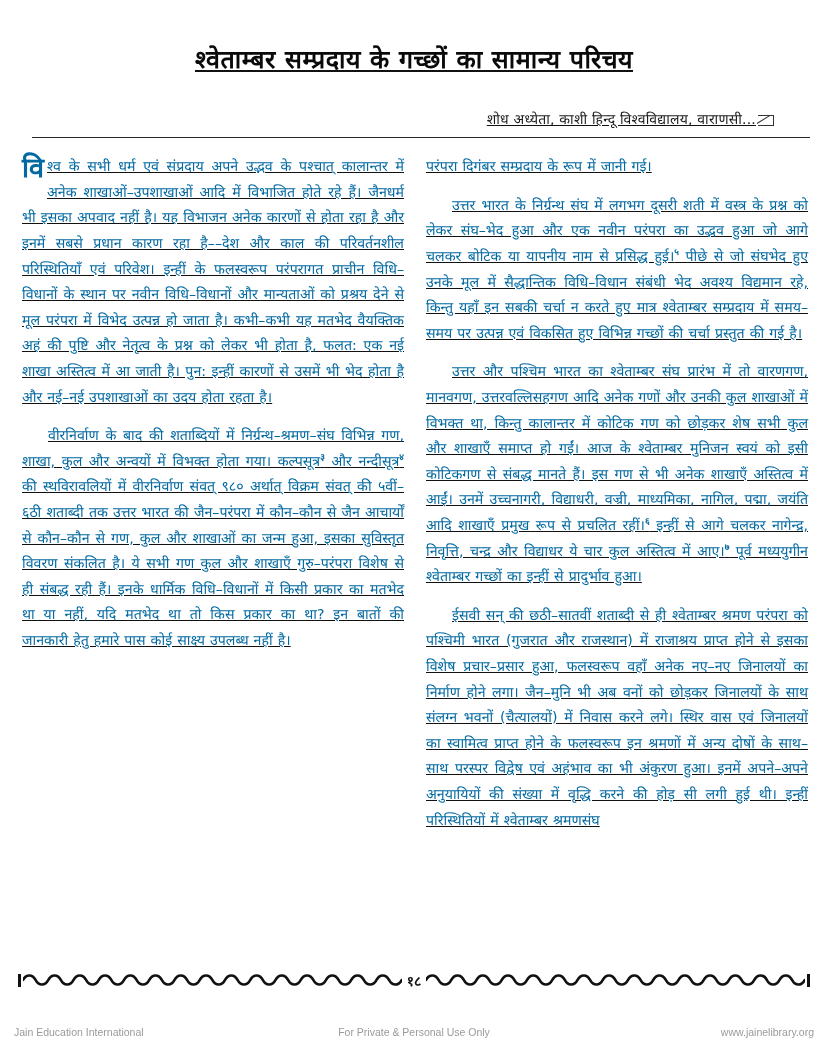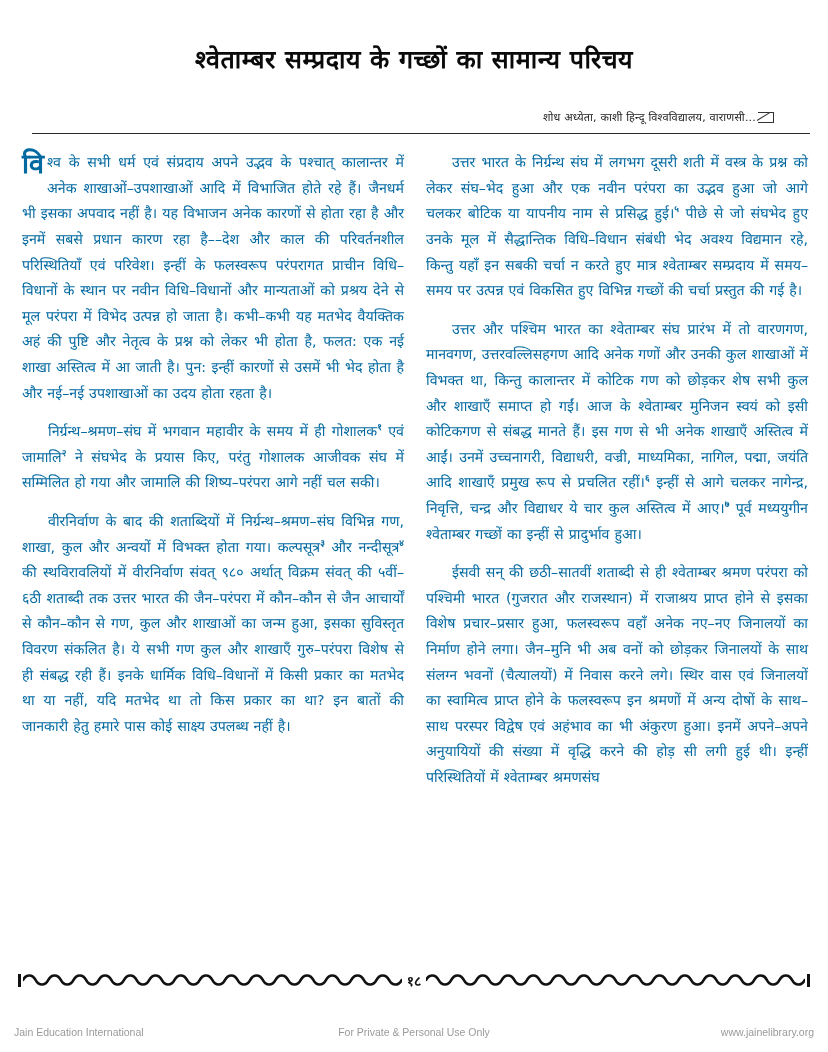--- a/index.html
+++ b/index.html
@@ -13,20 +13,21 @@
     color: #111111;
   }
   .page {
     position: relative;
     width: 828px;
     height: 1052px;
     margin: 0 auto;
     background: #ffffff;
     overflow: hidden;
     box-sizing: border-box;
+    text-decoration: underline;
   }
 
   
   .header {
     padding: 44px 32px 0 32px;
   }
   .doc-title {
     text-align: center;
     font-family: "DejaVu Sans", "Liberation Sans", sans-serif;
     font-weight: bold;
@@ -43,21 +44,21 @@
   }
   .author-name {
     font-family: "DejaVu Sans", "Liberation Sans", sans-serif;
     font-weight: bold;
     font-size: 17px;
     color: #0d0d0d;
     margin-bottom: 7px;
   }
   .author-affil {
     font-family: "DejaVu Sans", "Liberation Sans", sans-serif;
-    font-size: 11px;
+    font-size: 14px;
     color: #1a1a1a;
     letter-spacing: 0.2px;
   }
   .author-affil .tail-mark {
     display: inline-block;
     position: relative;
     width: 22px;
     height: 11px;
     vertical-align: -1px;
   }
@@ -190,32 +191,30 @@
     </div>
   </div>
   <hr class="header-rule">
 
   <div class="columns">
 
     <div class="col">
 
       <p class="para dropcap">विश्व के सभी धर्म एवं संप्रदाय अपने उद्भव के पश्चात् कालान्तर में अनेक शाखाओं–उपशाखाओं आदि में विभाजित होते रहे हैं। जैनधर्म भी इसका अपवाद नहीं है। यह विभाजन अनेक कारणों से होता रहा है और इनमें सबसे प्रधान कारण रहा है––देश और काल की परिवर्तनशील परिस्थितियाँ एवं परिवेश। इन्हीं के फलस्वरूप परंपरागत प्राचीन विधि–विधानों के स्थान पर नवीन विधि–विधानों और मान्यताओं को प्रश्रय देने से मूल परंपरा में विभेद उत्पन्न हो जाता है। कभी–कभी यह मतभेद वैयक्तिक अहं की पुष्टि और नेतृत्व के प्रश्न को लेकर भी होता है, फलत: एक नई शाखा अस्तित्व में आ जाती है। पुन: इन्हीं कारणों से उसमें भी भेद होता है और नई–नई उपशाखाओं का उदय होता रहता है।</p>
 
-      <p class="para indent">
-        <span>निर्ग्रन्थ–श्रमण–संघ में भगवान महावीर के समय में ही गोशालक</span><sup class="fn">१</sup><span> एवं जामालि</span><sup class="fn">२</sup><span> ने संघभेद के प्रयास किए, परंतु गोशालक आजीवक संघ में सम्मिलित हो गया और जामालि की शिष्य–परंपरा आगे नहीं चल सकी।</span>
-      </p>
 
       <p class="para indent">
         <span>वीरनिर्वाण के बाद की शताब्दियों में निर्ग्रन्थ–श्रमण–संघ विभिन्न गण, शाखा, कुल और अन्वयों में विभक्त होता गया। कल्पसूत्र</span><sup class="fn">३</sup><span> और नन्दीसूत्र</span><sup class="fn">४</sup><span> की स्थविरावलियों में वीरनिर्वाण संवत् ९८० अर्थात् विक्रम संवत् की ५वीं–६ठी शताब्दी तक उत्तर भारत की जैन–परंपरा में कौन–कौन से जैन आचार्यों से कौन–कौन से गण, कुल और शाखाओं का जन्म हुआ, इसका सुविस्तृत विवरण संकलित है। ये सभी गण कुल और शाखाएँ गुरु–परंपरा विशेष से ही संबद्ध रही हैं। इनके धार्मिक विधि–विधानों में किसी प्रकार का मतभेद था या नहीं, यदि मतभेद था तो किस प्रकार का था? इन बातों की जानकारी हेतु हमारे पास कोई साक्ष्य उपलब्ध नहीं है।</span>
       </p>
 
     </div>
 
     <div class="col">
 
+      <p class="para">परंपरा दिगंबर सम्प्रदाय के रूप में जानी गई।</p>
 
       <p class="para indent">
         <span>उत्तर भारत के निर्ग्रन्थ संघ में लगभग दूसरी शती में वस्त्र के प्रश्न को लेकर संघ–भेद हुआ और एक नवीन परंपरा का उद्भव हुआ जो आगे चलकर बोटिक या यापनीय नाम से प्रसिद्ध हुई।</span><sup class="fn">५</sup><span> पीछे से जो संघभेद हुए उनके मूल में सैद्धान्तिक विधि–विधान संबंधी भेद अवश्य विद्यमान रहे, किन्तु यहाँ इन सबकी चर्चा न करते हुए मात्र श्वेताम्बर सम्प्रदाय में समय–समय पर उत्पन्न एवं विकसित हुए विभिन्न गच्छों की चर्चा प्रस्तुत की गई है।</span>
       </p>
 
       <p class="para indent">
         <span>उत्तर और पश्चिम भारत का श्वेताम्बर संघ प्रारंभ में तो वारणगण, मानवगण, उत्तरवल्लिसहगण आदि अनेक गणों और उनकी कुल शाखाओं में विभक्त था, किन्तु कालान्तर में कोटिक गण को छोड़कर शेष सभी कुल और शाखाएँ समाप्त हो गईं। आज के श्वेताम्बर मुनिजन स्वयं को इसी कोटिकगण से संबद्ध मानते हैं। इस गण से भी अनेक शाखाएँ अस्तित्व में आईं। उनमें उच्चनागरी, विद्याधरी, वज्री, माध्यमिका, नागिल, पद्मा, जयंति आदि शाखाएँ प्रमुख रूप से प्रचलित रहीं।</span><sup class="fn">६</sup><span> इन्हीं से आगे चलकर नागेन्द्र, निवृत्ति, चन्द्र और विद्याधर ये चार कुल अस्तित्व में आए।</span><sup class="fn">७</sup><span> पूर्व मध्ययुगीन श्वेताम्बर गच्छों का इन्हीं से प्रादुर्भाव हुआ।</span>
       </p>
 
       <p class="para indent tight">ईसवी सन् की छठी–सातवीं शताब्दी से ही श्वेताम्बर श्रमण परंपरा को पश्चिमी भारत (गुजरात और राजस्थान) में राजाश्रय प्राप्त होने से इसका विशेष प्रचार–प्रसार हुआ, फलस्वरूप वहाँ अनेक नए–नए जिनालयों का निर्माण होने लगा। जैन–मुनि भी अब वनों को छोड़कर जिनालयों के साथ संलग्न भवनों (चैत्यालयों) में निवास करने लगे। स्थिर वास एवं जिनालयों का स्वामित्व प्राप्त होने के फलस्वरूप इन श्रमणों में अन्य दोषों के साथ–साथ परस्पर विद्वेष एवं अहंभाव का भी अंकुरण हुआ। इनमें अपने–अपने अनुयायियों की संख्या में वृद्धि करने की होड़ सी लगी हुई थी। इन्हीं परिस्थितियों में श्वेताम्बर श्रमणसंघ</p>

